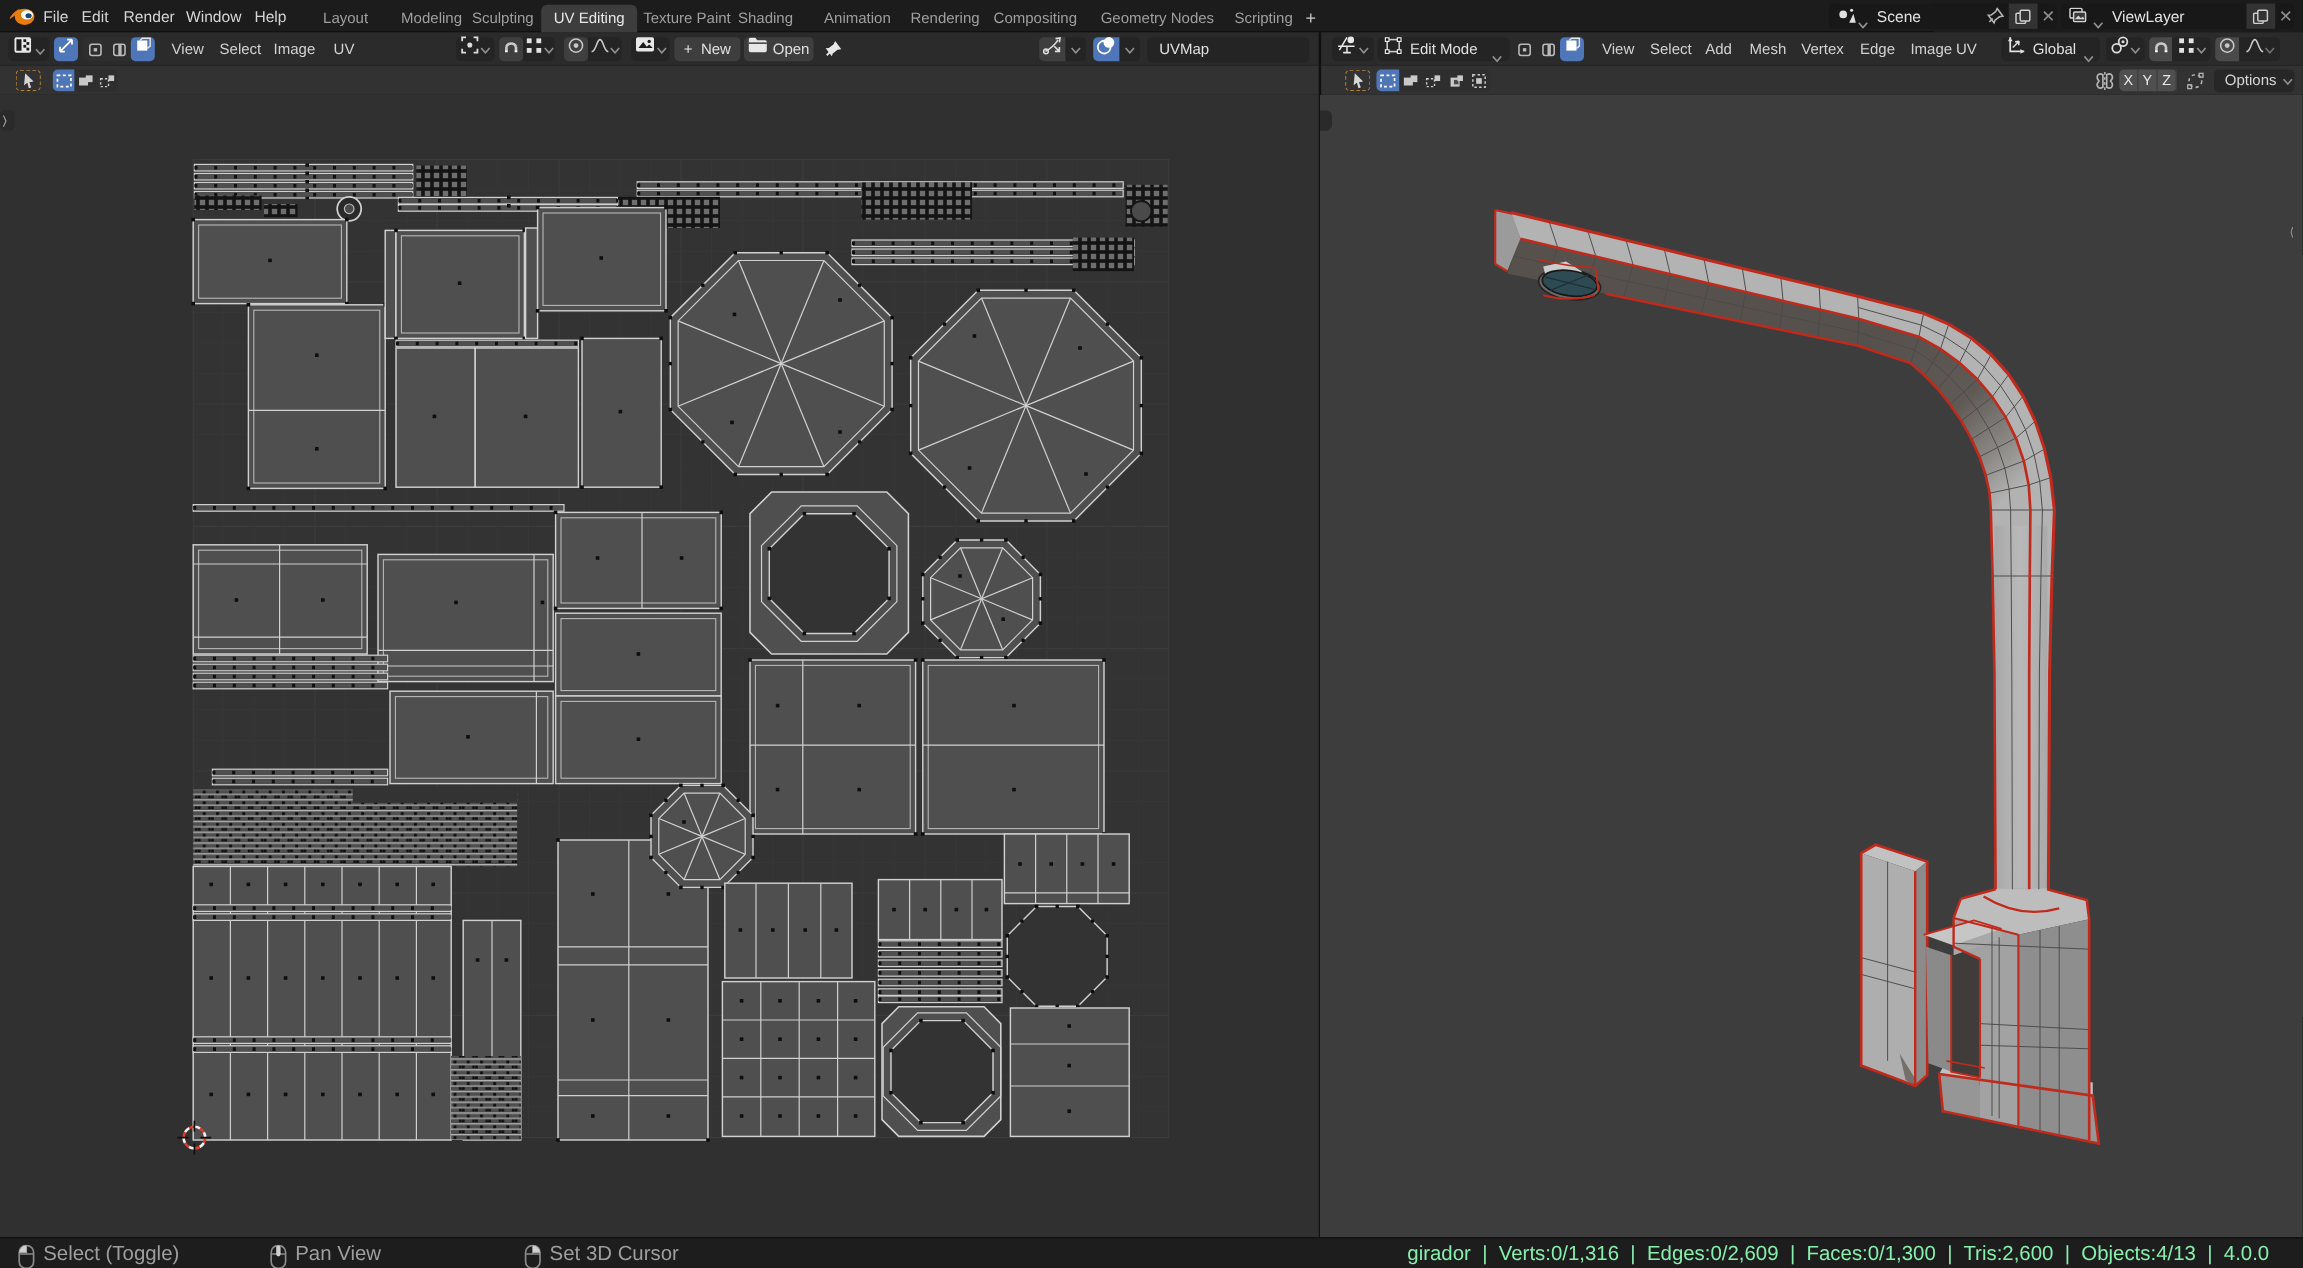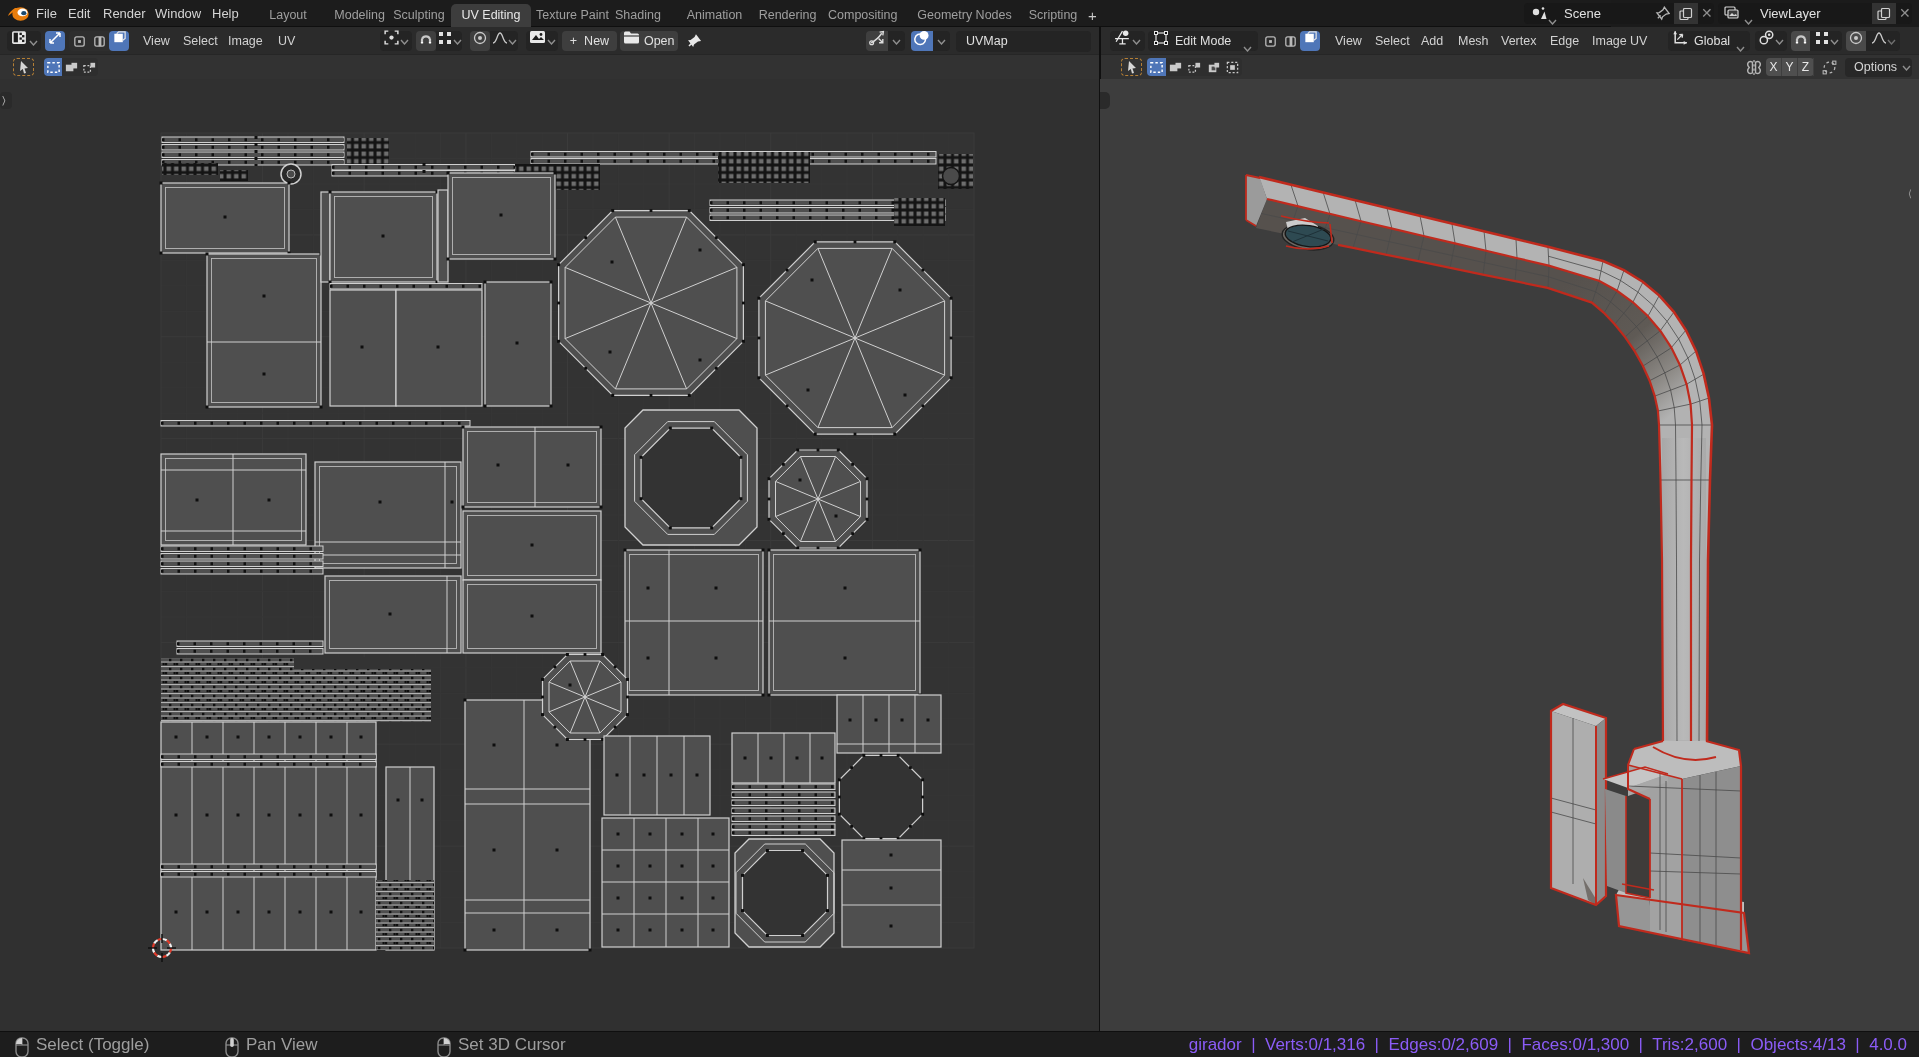--- a/index.html
+++ b/index.html
@@ -955,13 +955,13 @@
         <rect x="6.2" y="1" width="3.6" height="9" rx="1.8" fill="#d0d0d0"></rect>
       </svg></span>
     <span class="abs" style="left:246px">Pan View</span>
     <span class="abs" style="left:436px;top:3px"><svg width="16" height="21" viewBox="0 0 16 21" style="vertical-align:-5px">
         <rect x="2" y="1" width="12" height="19" rx="5.5" fill="none" stroke="#8a8a8a" stroke-width="1.4"></rect>
         <line x1="2" y1="8" x2="14" y2="8" stroke="#8a8a8a" stroke-width="1.2"></line>
         <line x1="8" y1="1" x2="8" y2="8" stroke="#8a8a8a" stroke-width="1.2"></line>
         <path d="M14 7 a6 6 0 0 0 -6 -6 l0 6 Z" fill="#d0d0d0"></path>
       </svg></span>
     <span class="abs" style="left:458px">Set 3D Cursor</span>
-    <span class="abs" style="right:12px;color:#8b5cf6">girador &nbsp;|&nbsp; Verts:0/1,316 &nbsp;|&nbsp; Edges:0/2,609 &nbsp;|&nbsp; Faces:0/1,300 &nbsp;|&nbsp; Tris:2,600 &nbsp;|&nbsp; Objects:4/13 &nbsp;|&nbsp; 4.0.0</span>
+    <span class="abs" style="right:28px;color:#86efac">girador &nbsp;|&nbsp; Verts:0/1,316 &nbsp;|&nbsp; Edges:0/2,609 &nbsp;|&nbsp; Faces:0/1,300 &nbsp;|&nbsp; Tris:2,600 &nbsp;|&nbsp; Objects:4/13 &nbsp;|&nbsp; 4.0.0</span>
   </div>
 </body></html>

